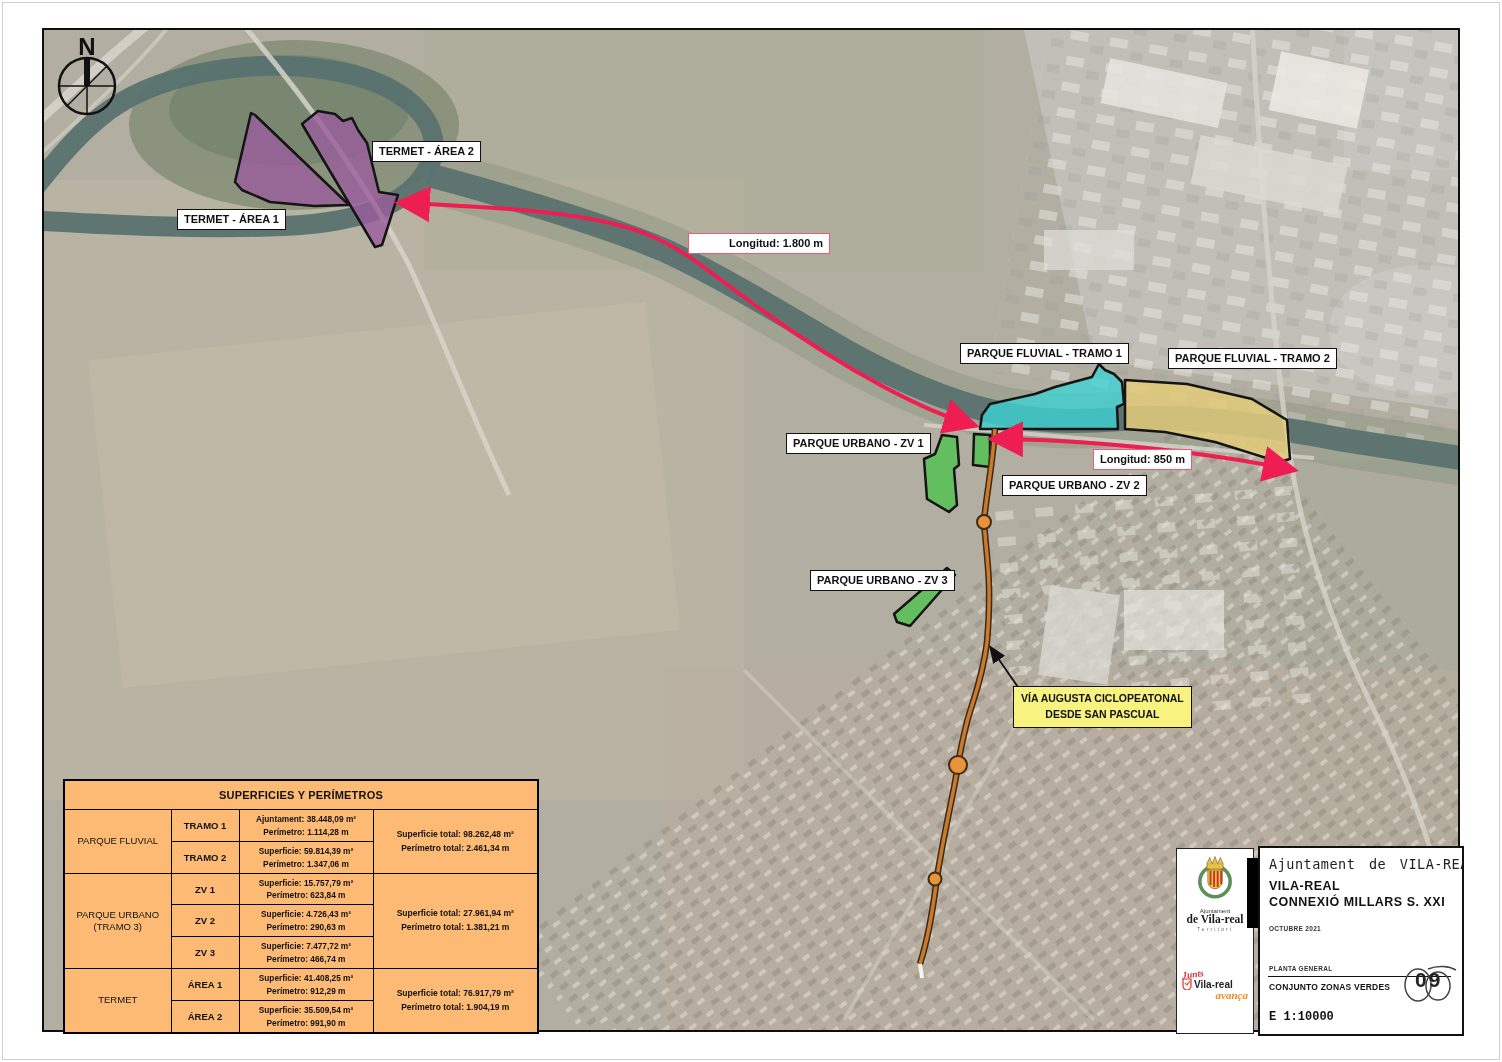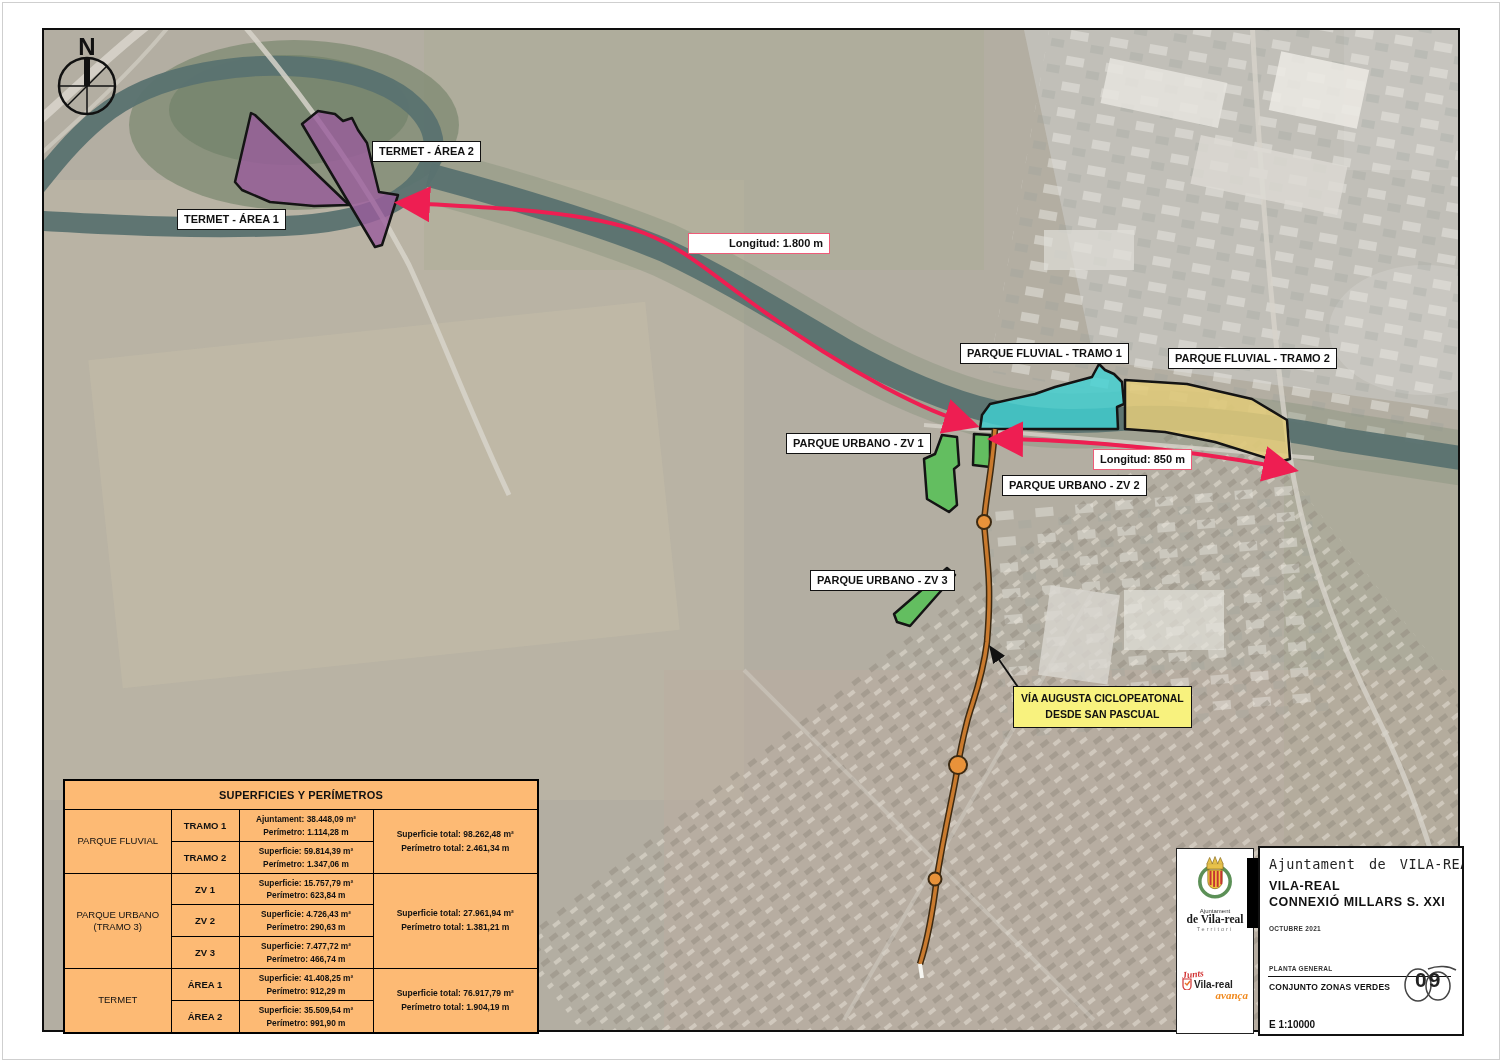--- a/index.html
+++ b/index.html
@@ -31,21 +31,21 @@
   .text-panel{position:absolute;left:1258px;top:846px;width:202px;height:186px;background:#fff;
               border:2px solid #111;z-index:7;overflow:hidden;}
   .tb-agency{position:absolute;left:9px;top:8px;font-family:"DejaVu Sans Mono",monospace;
              font-size:13.5px;color:#222;word-spacing:5px;letter-spacing:.5px;white-space:nowrap;}
   .tb-proj1{position:absolute;left:9px;top:31px;font-weight:bold;font-size:12.5px;letter-spacing:.5px;color:#111;}
   .tb-proj2{position:absolute;left:9px;top:47px;font-weight:bold;font-size:12.5px;letter-spacing:.5px;color:#111;}
   .tb-date{position:absolute;left:9px;top:77px;font-size:6.5px;font-weight:bold;color:#333;letter-spacing:.3px;}
   .tb-plan{position:absolute;left:9px;top:117px;font-size:6.5px;font-weight:bold;color:#333;letter-spacing:.3px;}
   .tb-rule{position:absolute;left:8px;top:128px;width:183px;border-top:1.5px solid #111;}
   .tb-sheet{position:absolute;left:9px;top:134px;font-weight:bold;font-size:8.5px;color:#111;letter-spacing:.2px;}
-  .tb-scale{position:absolute;left:9px;top:171px;font-weight:bold;font-size:10px;color:#111;}
+  .tb-scale{position:absolute;left:9px;top:162px;font-weight:bold;font-size:12px;color:#111;font-family:Liberation Mono, monospace;}
   .sheetnum{position:absolute;right:4px;top:112px;width:58px;height:46px;}
   .sheetnum .num{position:absolute;left:15px;top:8px;font-size:21px;font-weight:bold;color:#222;
                  font-family:"Liberation Sans",sans-serif;letter-spacing:2px;}
   
   .lp-aj{font-size:6px;color:#333;margin-top:1px;}
   .lp-vr{font-family:"Liberation Serif",serif;font-weight:bold;font-size:11.5px;color:#1a1a1a;margin-top:-1px;}
   .lp-terr{font-size:5.5px;color:#777;letter-spacing:2px;margin-top:1px;}
   .junts{position:absolute;left:5px;top:118px;width:66px;text-align:left;}
   .junts-script{font-family:"Liberation Serif",serif;font-style:italic;font-weight:bold;
                 font-size:9.5px;color:#d23333;transform:rotate(-6deg);}

